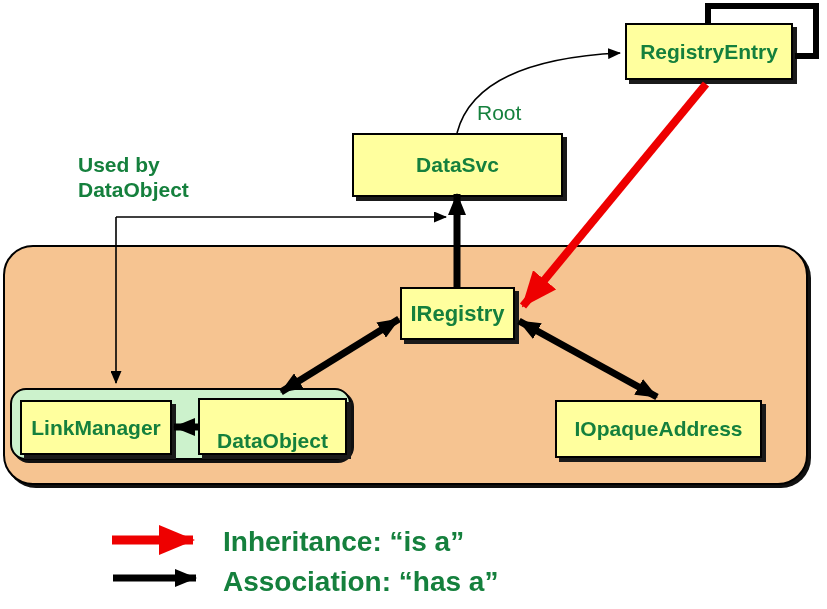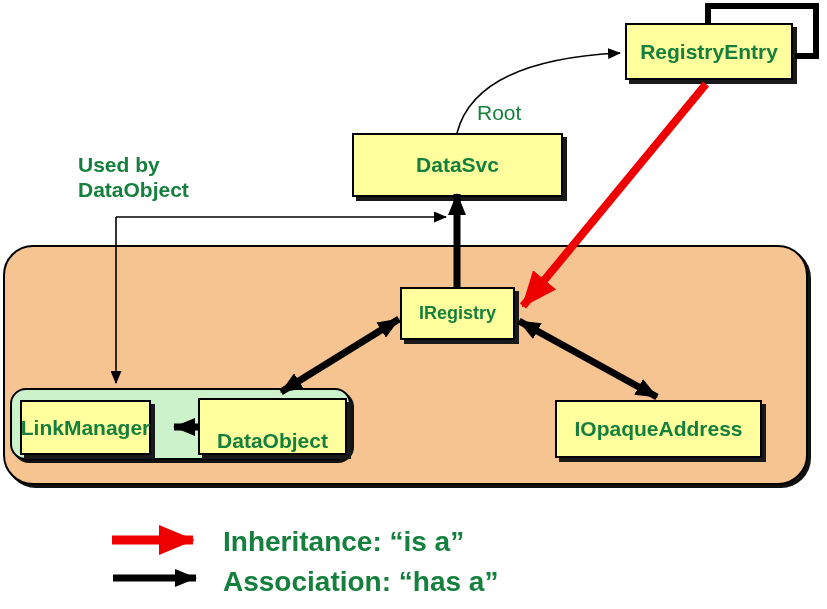--- a/index.html
+++ b/index.html
@@ -19,22 +19,22 @@
     box-shadow:3px 3px 0 #111;
   }
   .node{
     position:absolute;background:#FFFF9E;border:2px solid #000;
     box-shadow:4px 4px 0 #1a1a1a;
     display:flex;align-items:center;justify-content:center;
     font-weight:bold;font-size:21px;white-space:nowrap;
   }
   .n-registryentry{left:625px;top:23px;width:168px;height:57px;}
   .n-datasvc{left:352px;top:133px;width:211px;height:64px;}
-  .n-iregistry{left:400px;top:287px;width:115px;height:53px;font-size:18px;}
-  .n-linkmanager{left:20px;top:400px;width:131px;height:55px;}
+  .n-iregistry{left:400px;top:287px;width:115px;height:53px;font-size:22px;}
+  .n-linkmanager{left:20px;top:400px;width:152px;height:55px;}
   .n-dataobject{left:198px;top:398px;width:149px;height:57px;align-items:flex-end;}
   .n-iopaque{left:555px;top:400px;width:207px;height:58px;}
   .overlay{position:absolute;left:0;top:0;pointer-events:none;}
   .note{
     position:absolute;left:78px;top:152px;font-weight:bold;font-size:21px;line-height:25px;
   }
   .rootlbl{position:absolute;left:477px;top:101px;font-weight:normal;font-size:21px;}
   .legend-text{position:absolute;font-weight:bold;font-size:28px;white-space:nowrap;}
   .lg-inh{left:223px;top:526px;}
   .lg-asc{left:223px;top:566px;}

